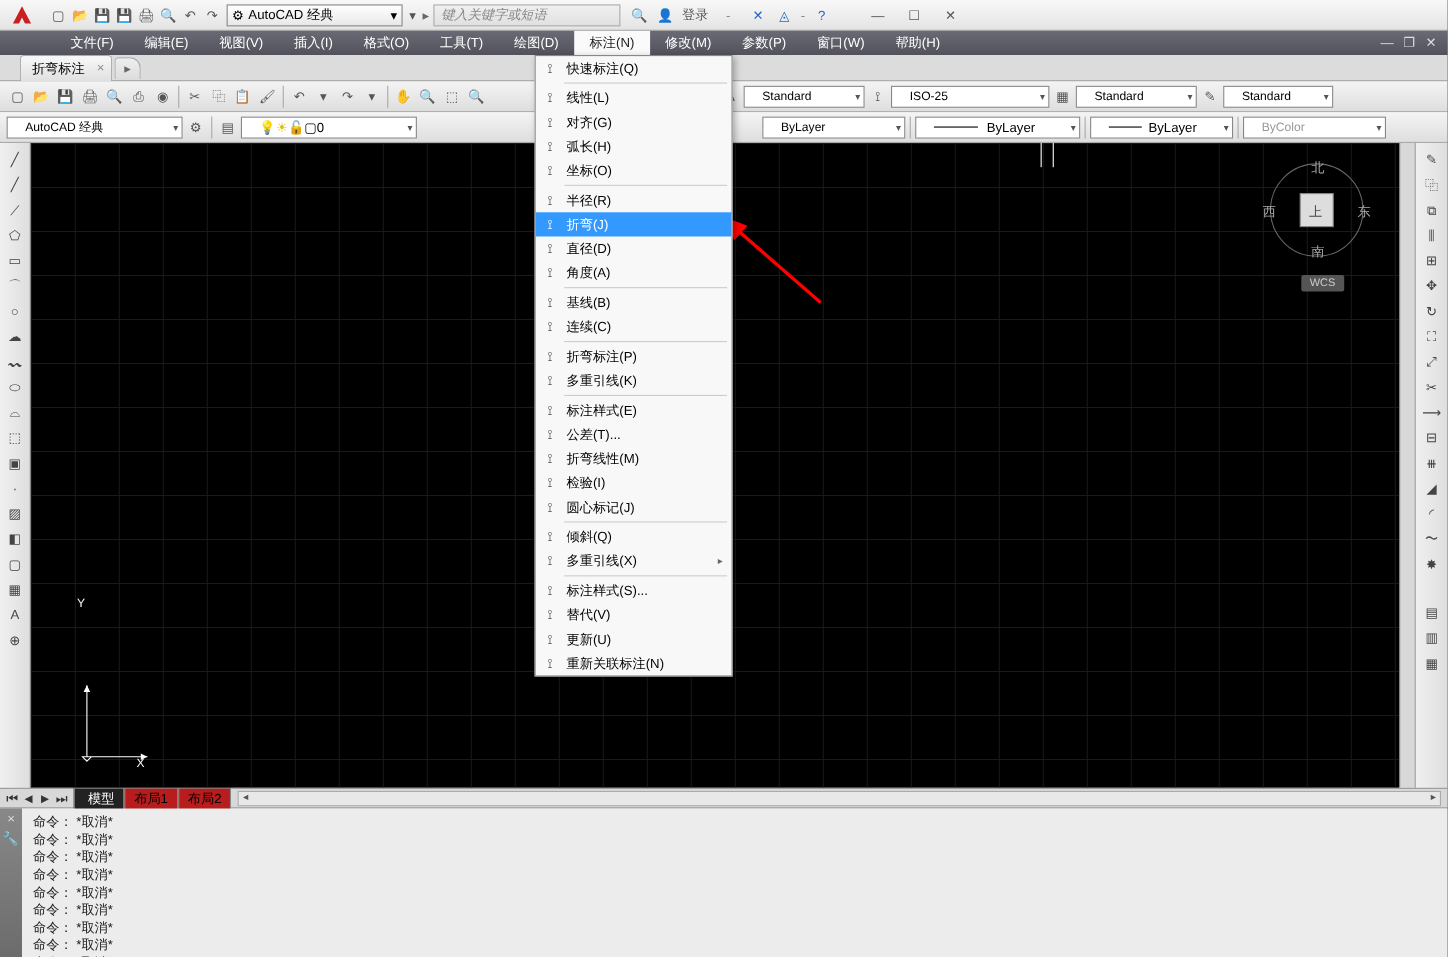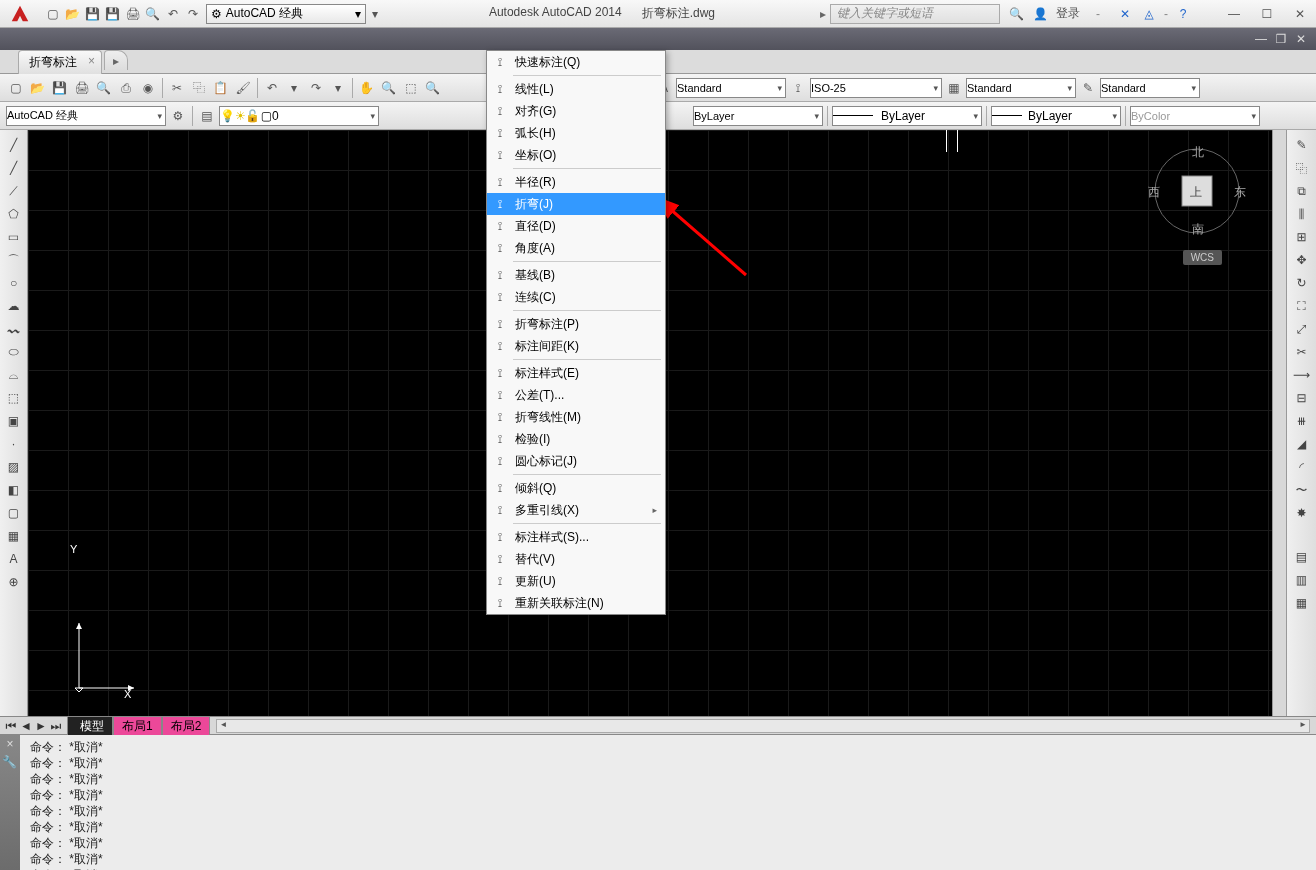--- a/index.html
+++ b/index.html
@@ -19,30 +19,30 @@
 .win-btn { width: 32px; height: 20px; display: flex; align-items: center; justify-content: center; color: #555; }
 
 
 .menubar { height: 22px; background: linear-gradient(#6a6a75,#52525c); display: flex; align-items: center; padding-left: 50px; position: relative; }
 .menu-item { color: #fff; padding: 0 14px; height: 22px; line-height: 22px; cursor: default; }
 .menu-item.active { background: #fafafa; color: #222; }
 .menubar .win-mini { position: absolute; right: 6px; display: flex; gap: 2px; }
 .menubar .win-mini span { color: #ddd; width: 18px; text-align: center; cursor: default; }
 
 
-.file-tabs { height: 24px; background: #dcdcdc; display: flex; align-items: flex-start; padding-left: 18px; border-bottom: 1px solid #999; }
+.file-tabs { height: 24px; background: #dcdcdc; display: flex; align-items: center; padding-left: 18px; border-bottom: 1px solid #999; }
 .file-tab { background: linear-gradient(#f8f8f8,#e0e0e0); border: 1px solid #aaa; border-bottom: none; border-radius: 4px 4px 0 0; padding: 3px 24px 3px 10px; margin-right: 2px; position: relative; font-size: 11px; }
 .file-tab .close-x { position: absolute; right: 6px; top: 3px; color: #888; }
 .plus-tab { width: 24px; height: 20px; background: linear-gradient(#eee,#ddd); border: 1px solid #aaa; border-bottom: none; border-radius: 4px 10px 0 0; display: flex; align-items: center; justify-content: center; color: #666; }
 
 
 .toolbar-row { height: 28px; background: linear-gradient(#f4f4f4,#dedede); border-bottom: 1px solid #aaa; display: flex; align-items: center; padding: 0 6px; gap: 2px; }
 .tb-btn { width: 20px; height: 20px; display: flex; align-items: center; justify-content: center; color: #555; border-radius: 2px; cursor: pointer; }
 .tb-sep { width: 1px; height: 20px; background: #aaa; margin: 0 2px; }
-.tb-dd { background: #fff; border: 1px solid #888; height: 20px; display: flex; align-items: center; padding: 0 0; font-size: 11px; position: relative; }
+.tb-dd { background: #fff; border: 1px solid #888; height: 20px; display: flex; align-items: center; padding: 0 16px; font-size: 11px; position: relative; }
 .tb-dd::after { content: "▾"; position: absolute; right: 3px; color: #555; font-size: 9px; }
 .tb-dd.layer { width: 160px; }
 .tb-dd.combo { min-width: 100px; padding-right: 16px; }
 
 
 .work-area { display: flex; height: 586px; }
 .side-toolbar { width: 28px; background: linear-gradient(90deg,#f0f0f0,#dedede); border-right: 1px solid #999; display: flex; flex-direction: column; align-items: center; padding-top: 4px; gap: 1px; }
 .side-toolbar.right { border-right: none; border-left: 1px solid #999; width: 30px; }
 .side-btn { width: 22px; height: 22px; display: flex; align-items: center; justify-content: center; color: #444; border-radius: 2px; cursor: pointer; }
 .canvas { flex: 1; background: #000; position: relative; overflow: hidden; }
@@ -63,21 +63,21 @@
 .dd-item:hover, .dd-item.highlight { background: #3399ff; color: #fff; }
 .dd-icon { width: 18px; height: 18px; display: flex; align-items: center; justify-content: center; color: #555; }
 .dd-item.highlight .dd-icon { color: #fff; }
 .dd-sep { height: 1px; background: #ccc; margin: 2px 4px 2px 26px; }
 .dd-item .sub { margin-left: auto; color: #666; font-size: 9px; }
 
 
 .layout-tabs { height: 18px; background: #d8d8d8; display: flex; align-items: center; font-size: 11px; border-top: 1px solid #888; }
 .nav-btns { display: flex; padding: 0 4px; gap: 1px; }
 .nav-btns span { width: 14px; text-align: center; color: #333; cursor: pointer; }
-.ltab { padding: 1px 8px; border: 1px solid #888; background: #ec4899; border-bottom: none; }
+.ltab { padding: 1px 8px; border: 1px solid #888; background: #b91c1c; border-bottom: none; }
 .ltab.active { background: #222; color: #fff; padding-left: 12px; }
 .hscroll { flex: 1; height: 14px; background: #e8e8e8; border: 1px solid #aaa; margin: 0 6px; position: relative; }
 .hscroll::before { content: "◄"; position: absolute; left: 2px; font-size: 8px; color: #555; }
 .hscroll::after { content: "►"; position: absolute; right: 2px; font-size: 8px; color: #555; }
 
 
 .cmd-area { height: 164px; display: flex; border-top: 1px solid #888; }
 .cmd-side { width: 20px; background: linear-gradient(#888,#666); display: flex; flex-direction: column; align-items: center; padding-top: 2px; gap: 4px; color: #ddd; }
 .cmd-body { flex: 1; display: flex; flex-direction: column; }
 .cmd-history { flex: 1; background: #ececec; padding: 4px 10px; overflow: hidden; color: #222; line-height: 16px; }
@@ -100,44 +100,54 @@
     <div class="qat-btn">🔍</div>
     <div class="qat-btn">↶</div>
     <div class="qat-btn">↷</div>
   </div>
   <div class="workspace-dd">
     <span>⚙</span>
       <span>AutoCAD 经典</span>
       <span style="margin-left:auto">▾</span>
   </div>
   <div class="qat-btn">▾</div>
-  <div class="title-text">
-    <span>Autodesk AutoCAD 2014</span>
-    <span>折弯标注.dwg</span>
-  </div>
   <span style="color:#666;margin-right:4px">▸</span>
   <div class="search-box">键入关键字或短语</div>
   <div class="title-ctrls">
     <span class="qat-btn">🔍</span>
     <span class="qat-btn">👤</span>
     <span style="color:#555">登录</span>
     <span style="color:#888;margin:0 10px">-</span>
     <span class="qat-btn" style="color:#2266cc">✕</span>
     <span class="qat-btn" style="color:#2266cc">◬</span>
     <span style="color:#888">-</span>
     <span class="qat-btn" style="color:#2266cc">?</span>
   </div>
   <div class="win-ctrls">
     <div class="win-btn">—</div>
     <div class="win-btn">☐</div>
     <div class="win-btn close">✕</div>
   </div>
 </div>
 
 <div class="menubar">
+  <div id="menu-items" style="display: flex;">
+      <div class="menu-item">文件(F)</div>
+      <div class="menu-item">编辑(E)</div>
+      <div class="menu-item">视图(V)</div>
+      <div class="menu-item">插入(I)</div>
+      <div class="menu-item">格式(O)</div>
+      <div class="menu-item">工具(T)</div>
+      <div class="menu-item">绘图(D)</div>
+      <div class="menu-item active">标注(N)</div>
+      <div class="menu-item">修改(M)</div>
+      <div class="menu-item">参数(P)</div>
+      <div class="menu-item">窗口(W)</div>
+      <div class="menu-item">帮助(H)</div>
+    </div>
   <div class="win-mini">
     <span>—</span>
     <span>❐</span>
     <span>✕</span>
   </div>
 </div>
 
 <div class="file-tabs">
   <div class="file-tab">
     <span>折弯标注</span>
@@ -167,21 +177,21 @@
   <div class="tb-sep"></div>
   <div class="tb-btn">✋</div>
   <div class="tb-btn">🔍</div>
   <div class="tb-btn">⬚</div>
   <div class="tb-btn">🔍</div>
   <div style="width:200px"></div>
   <div class="tb-sep"></div>
   <div class="tb-btn">A</div>
   <div class="tb-dd combo" style="width:110px">Standard</div>
   <div class="tb-btn">⟟</div>
-  <div class="tb-dd combo" style="width:132px">ISO-25</div>
+  <div class="tb-dd combo" style="width:144px">ISO-25</div>
   <div class="tb-btn">▦</div>
   <div class="tb-dd combo" style="width:110px">Standard</div>
   <div class="tb-btn">✎</div>
   <div class="tb-dd combo" style="width:100px">Standard</div>
 </div>
 
 <div class="toolbar-row">
   <div class="tb-dd combo" style="width:160px">AutoCAD 经典</div>
   <div class="tb-btn">⚙</div>
   <div class="tb-sep"></div>
@@ -339,21 +349,21 @@
       <span class="dd-icon">⟟</span>
       <span>连续(C)</span>
     </div>
     <div class="dd-sep"></div>
     <div class="dd-item">
       <span class="dd-icon">⟟</span>
       <span>折弯标注(P)</span>
     </div>
     <div class="dd-item">
       <span class="dd-icon">⟟</span>
-      <span>标注间距(K)</span>
+      <span>多重引线(K)</span>
     </div>
     <div class="dd-sep"></div>
     <div class="dd-item">
       <span class="dd-icon">⟟</span>
       <span>标注样式(E)</span>
     </div>
     <div class="dd-item">
       <span class="dd-icon">⟟</span>
       <span>公差(T)...</span>
     </div>

